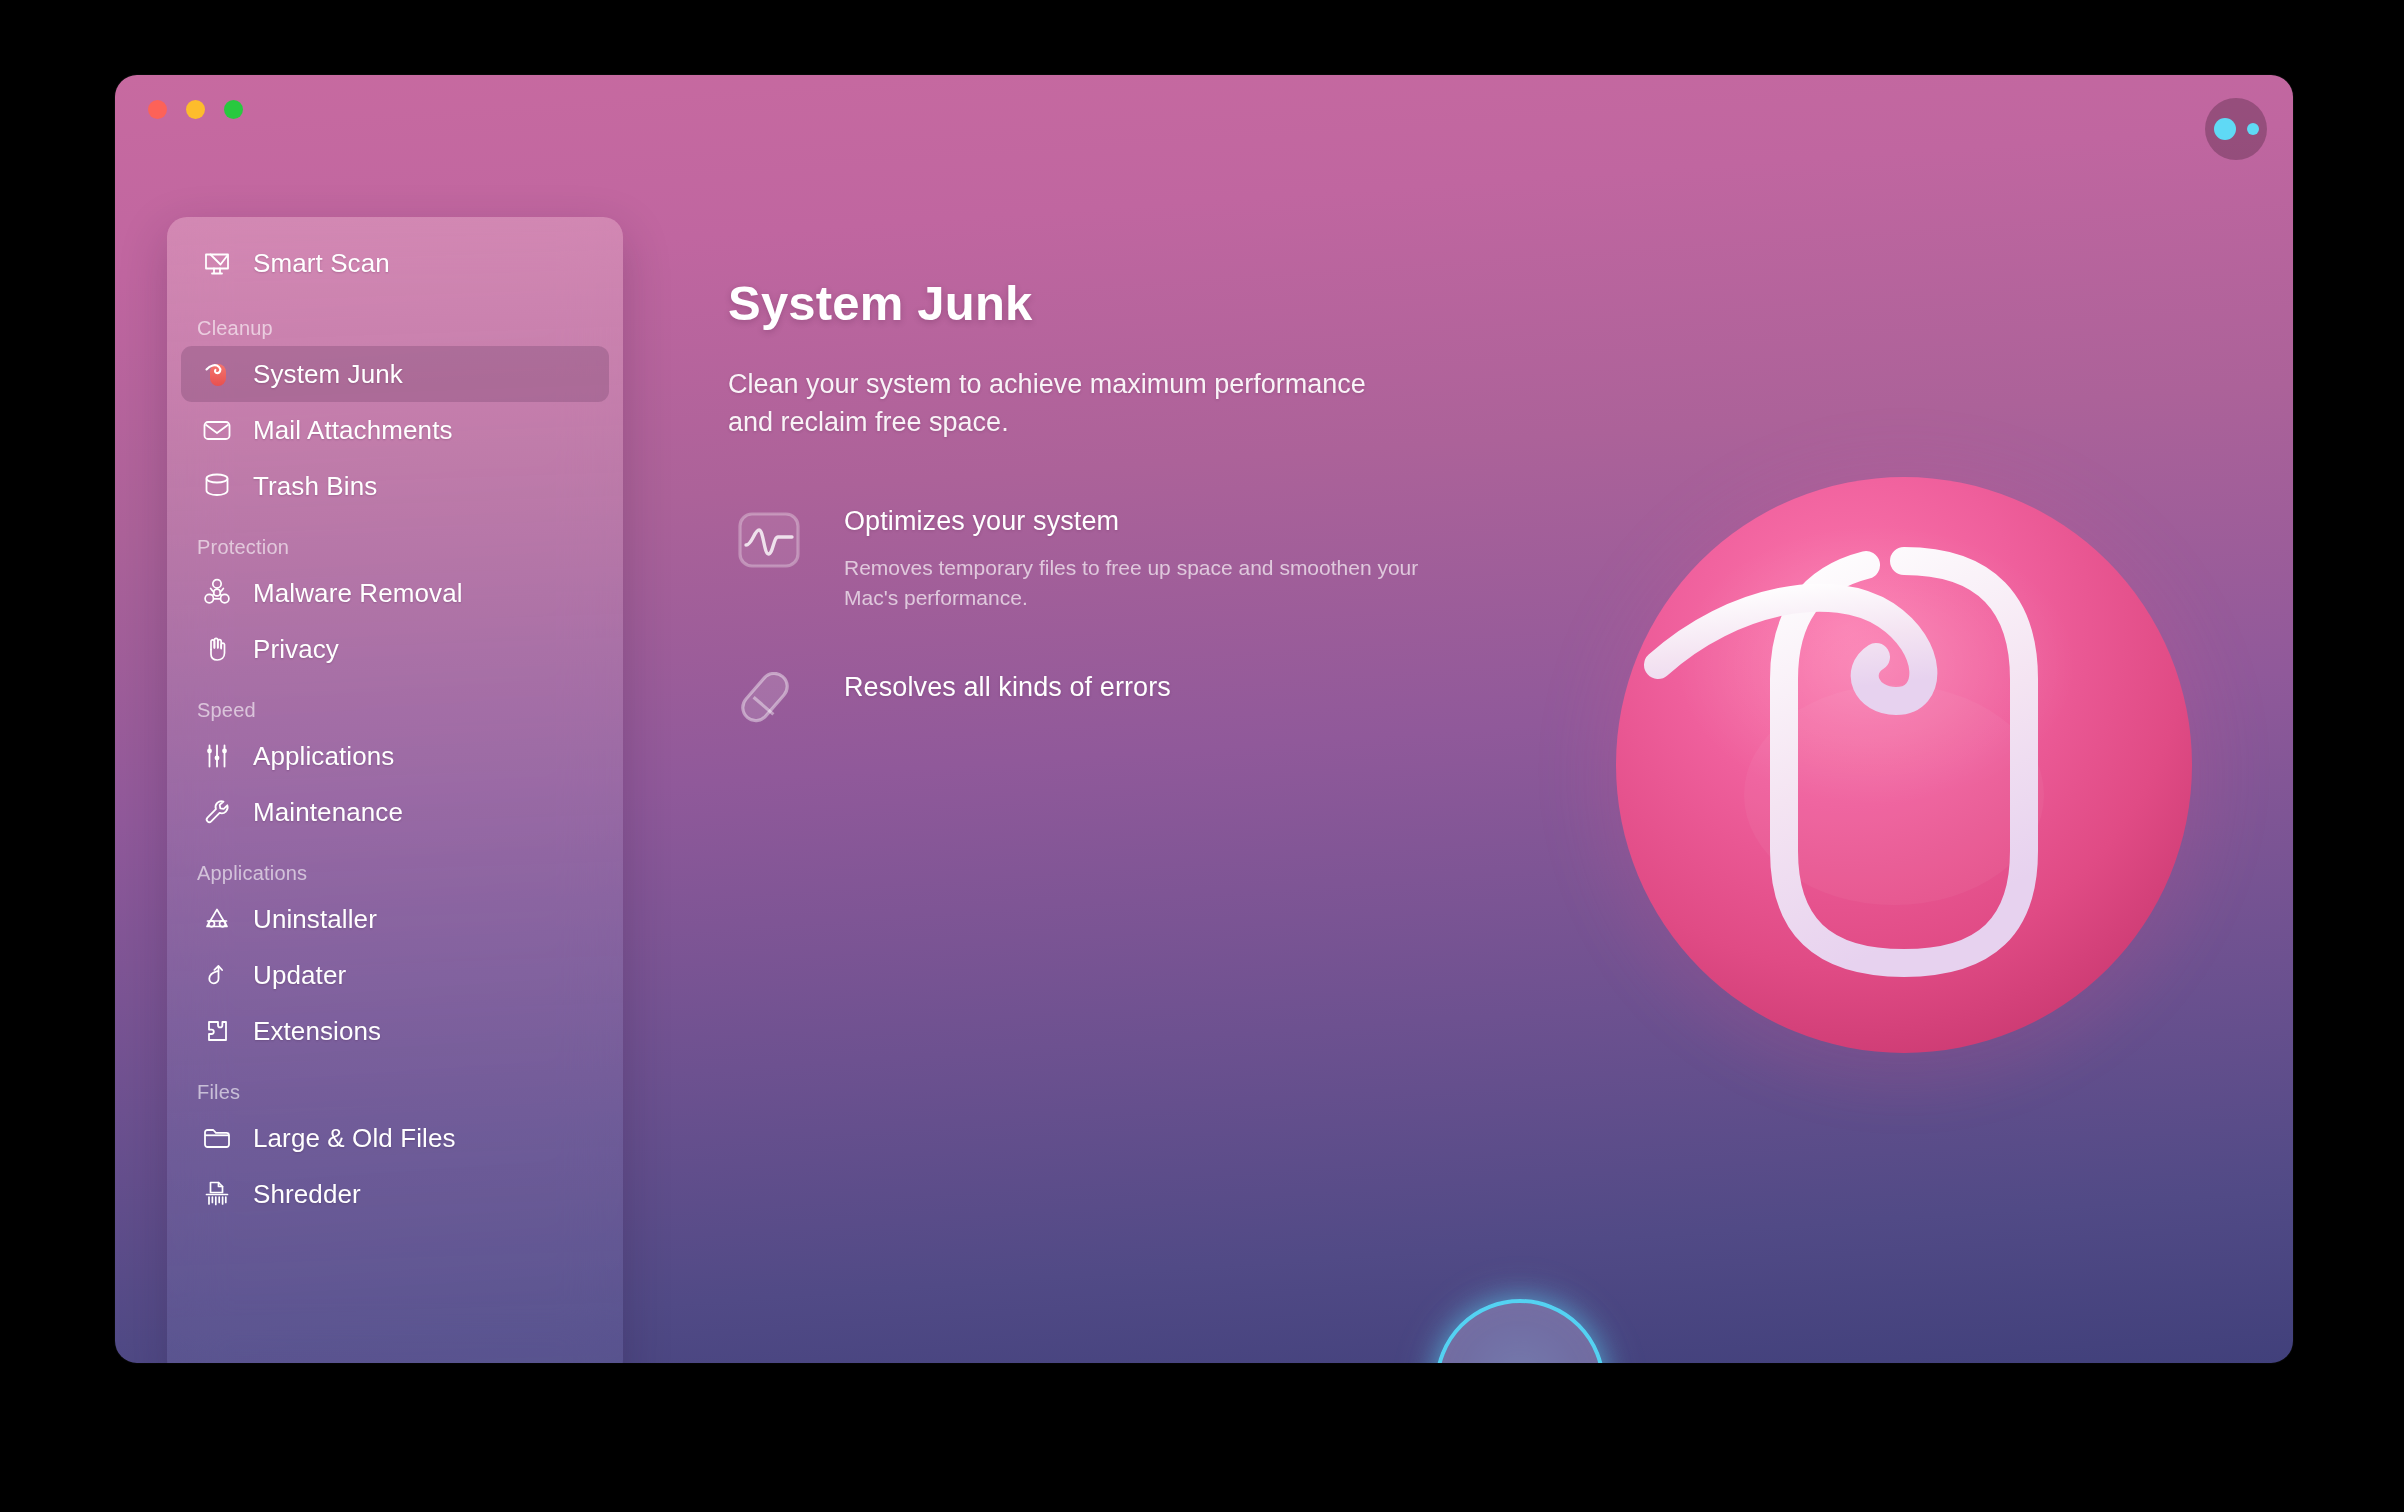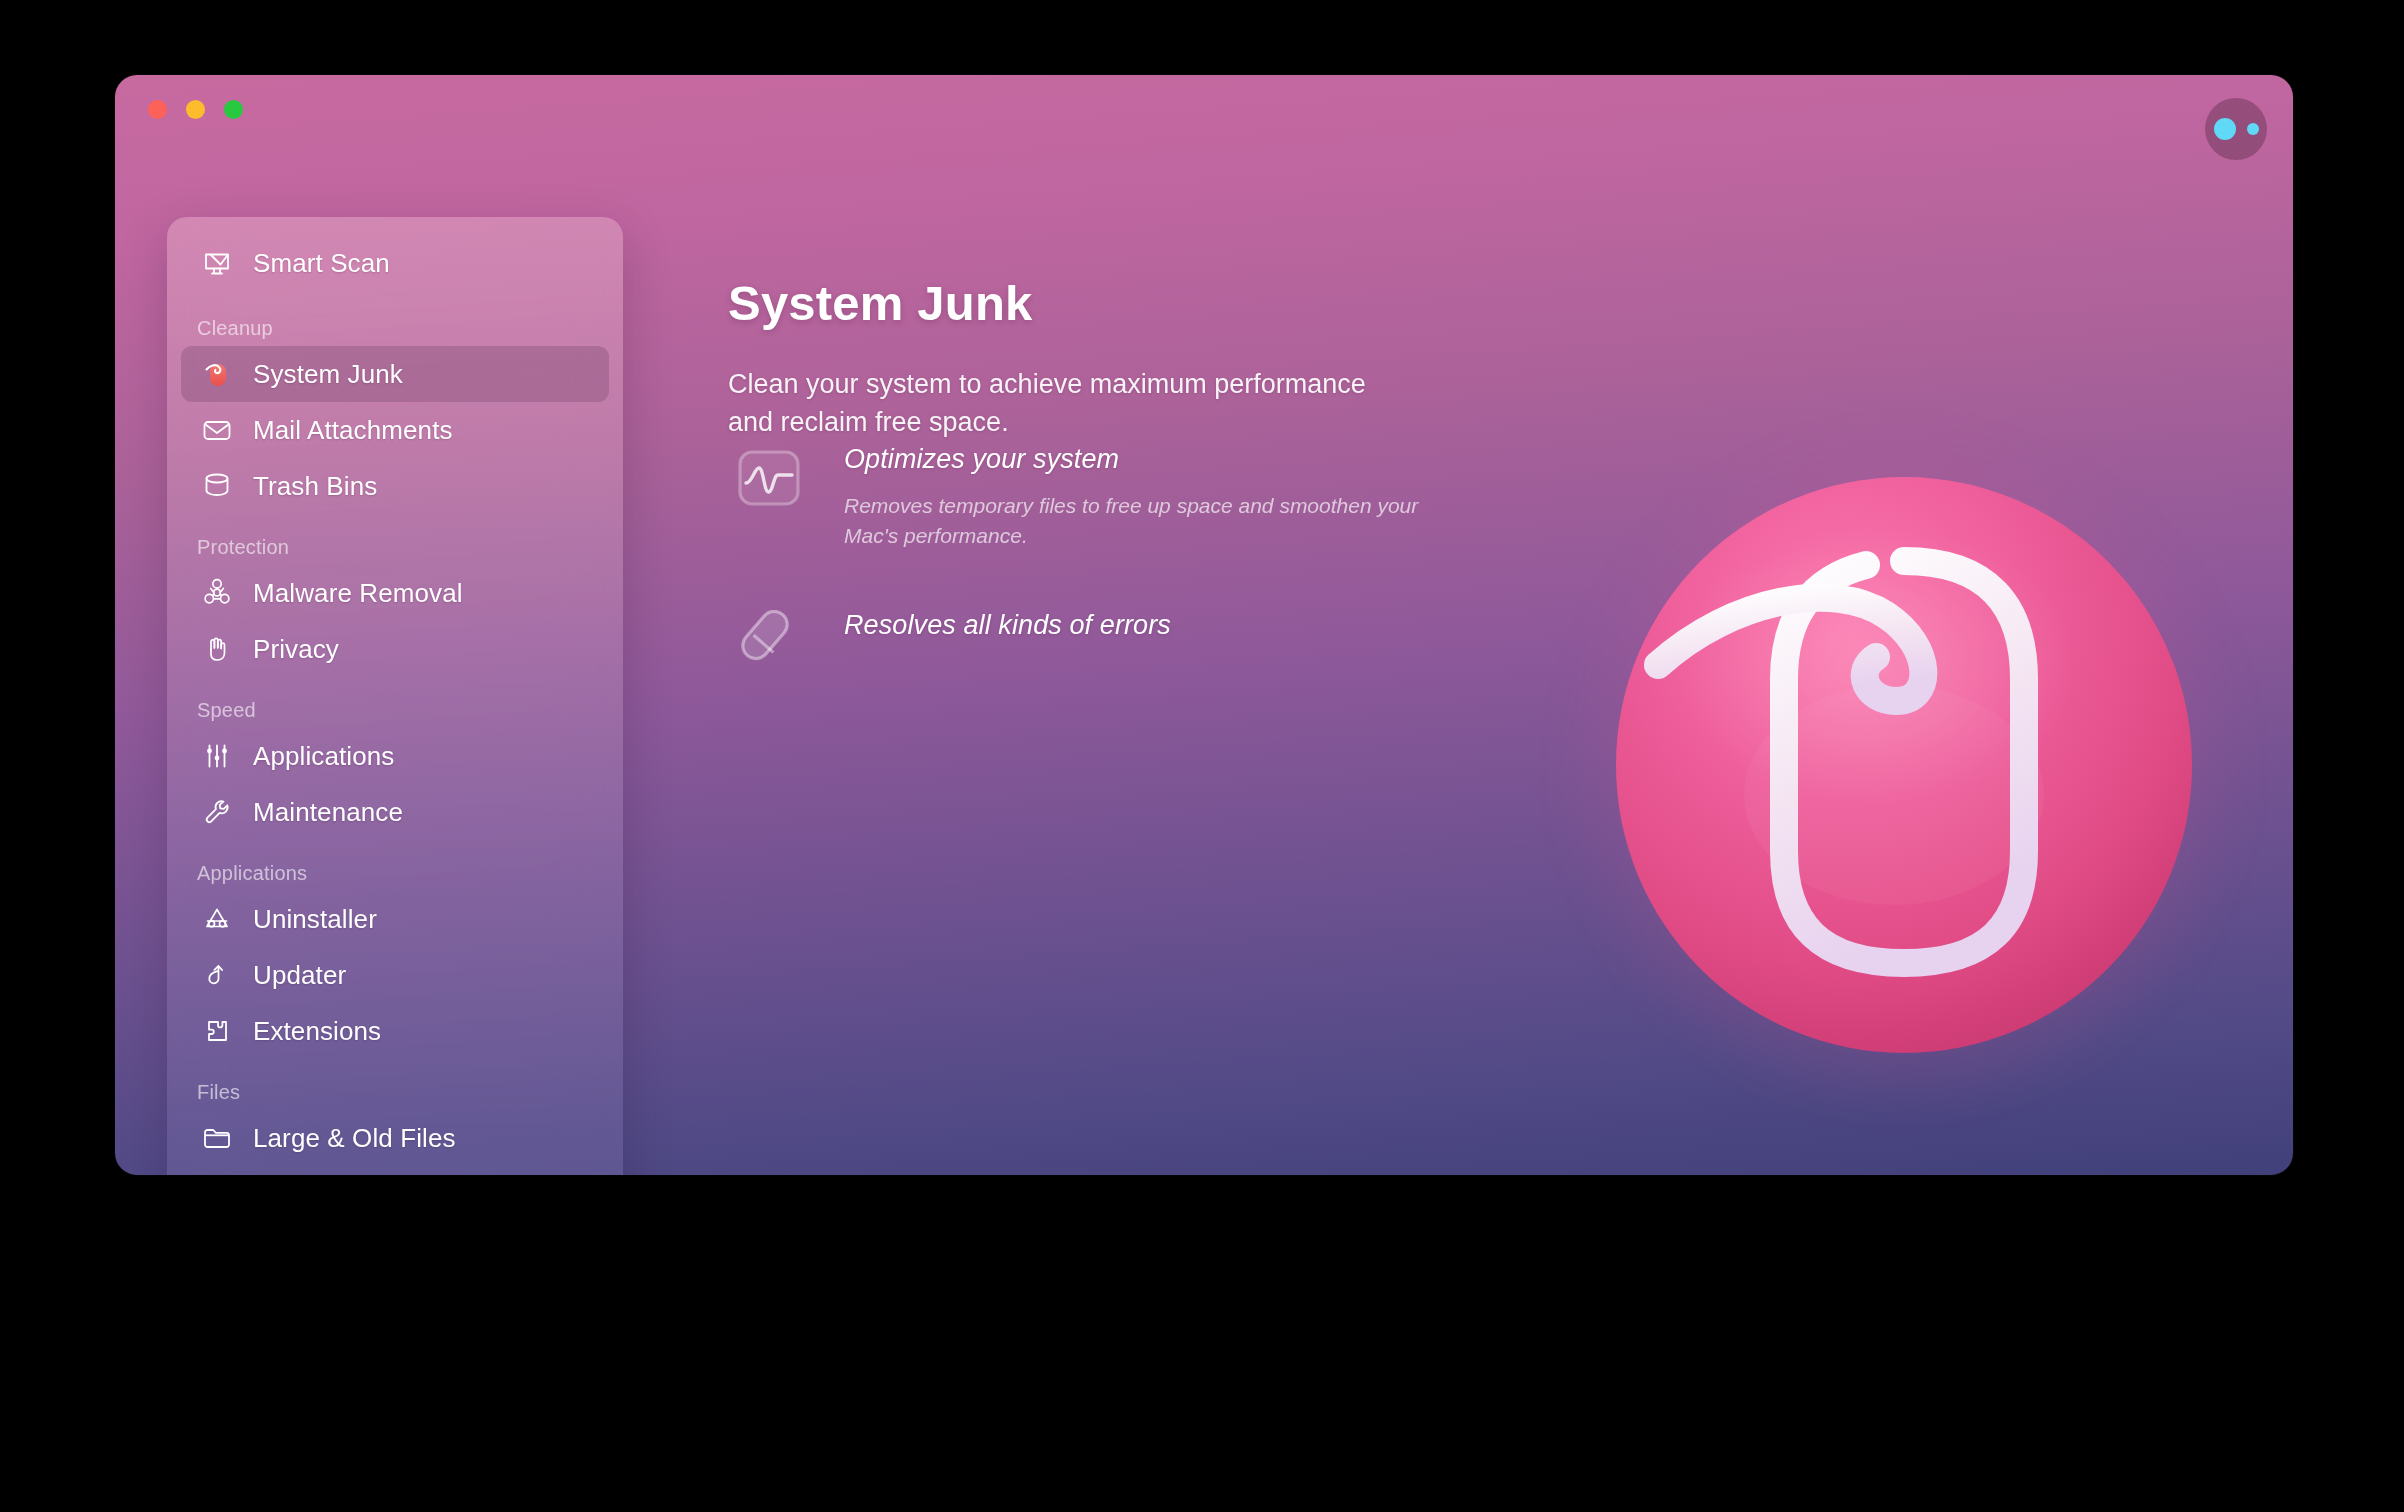--- a/index.html
+++ b/index.html
@@ -5,21 +5,21 @@
   html,body{margin:0;padding:0;background:#000;}
   body{
     width:2404px;height:1512px;overflow:hidden;
     font-family:"Liberation Sans","DejaVu Sans",sans-serif;
     -webkit-font-smoothing:antialiased;
   }
   .stage{position:relative;width:2404px;height:1512px;background:#000;}
 
   
   .window{
-    position:absolute;left:115px;top:75px;width:2178px;height:1100px;
+    position:absolute;left:115px;top:75px;width:2178px;height:1288px;
     border-radius:22px;overflow:hidden;
     background:linear-gradient(176deg,#c76aa0 0%,#c066a0 14%,#ac6299 32%,#90599a 52%,#6d5190 72%,#514a86 88%,#41407b 100%);
     box-shadow:0 48px 120px rgba(0,0,0,.85), 0 0 0 1px rgba(255,255,255,.04);
   }
   .win-noise{
     position:absolute;inset:0;pointer-events:none;opacity:.05;
     background-image:radial-gradient(rgba(255,255,255,.6) .6px,transparent .6px);
     background-size:4px 4px;
   }
 
@@ -78,21 +78,21 @@
   
   .content{position:absolute;left:613px;top:200px;width:1100px;}
   .page-title{
     font-size:49px;font-weight:700;color:#fff;letter-spacing:.2px;margin:0;
     text-shadow:0 2px 6px rgba(70,25,60,.25);
   }
   .page-sub{
     margin-top:34px;font-size:27px;line-height:1.42;color:rgba(255,255,255,.93);
     max-width:680px;text-shadow:0 1px 3px rgba(70,25,60,.2);
   }
-  .features{font-style:italic;}
+  .features{margin-top:62px;}
   .feature{display:flex;align-items:flex-start;margin-bottom:56px;}
   .feat-ico{
     width:82px;flex:0 0 82px;margin-right:34px;margin-top:2px;
     display:flex;align-items:flex-start;justify-content:center;
   }
   .feat-txt{padding-top:2px;}
   .feat-title{font-size:27px;color:#fff;letter-spacing:.1px;
     text-shadow:0 1px 3px rgba(70,25,60,.2);}
   .feat-desc{
     margin-top:16px;font-size:21px;line-height:1.45;

